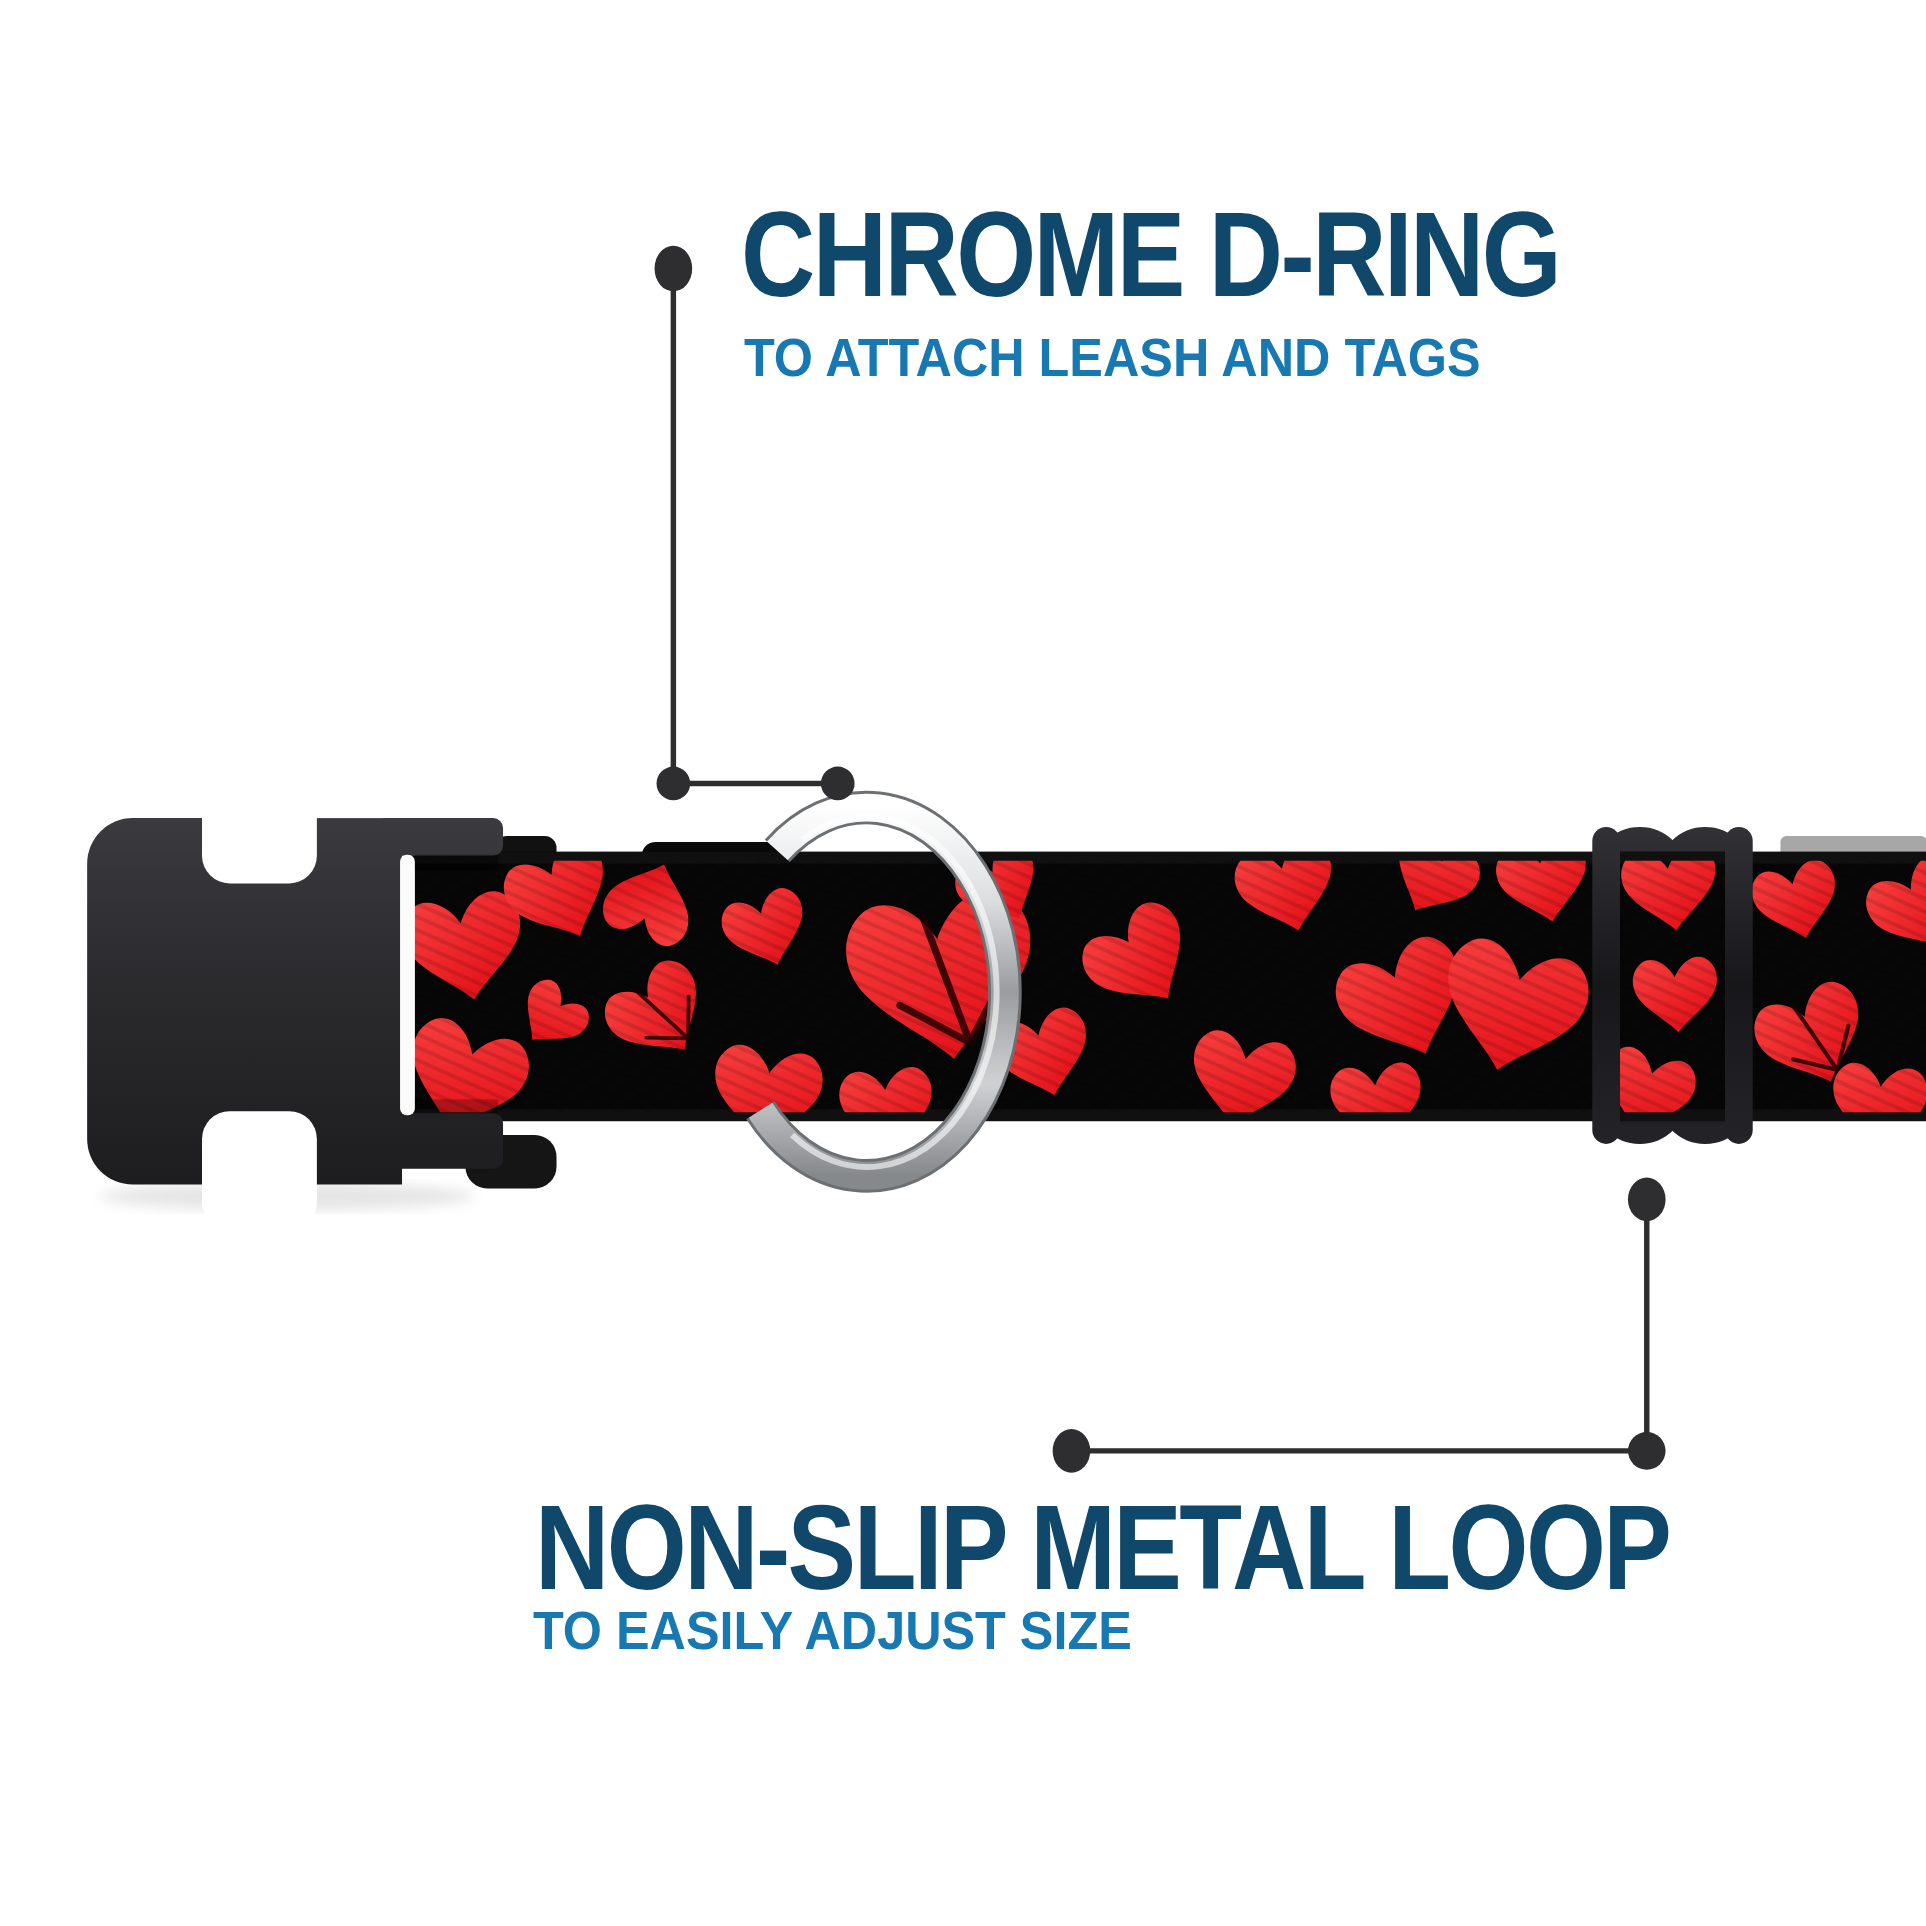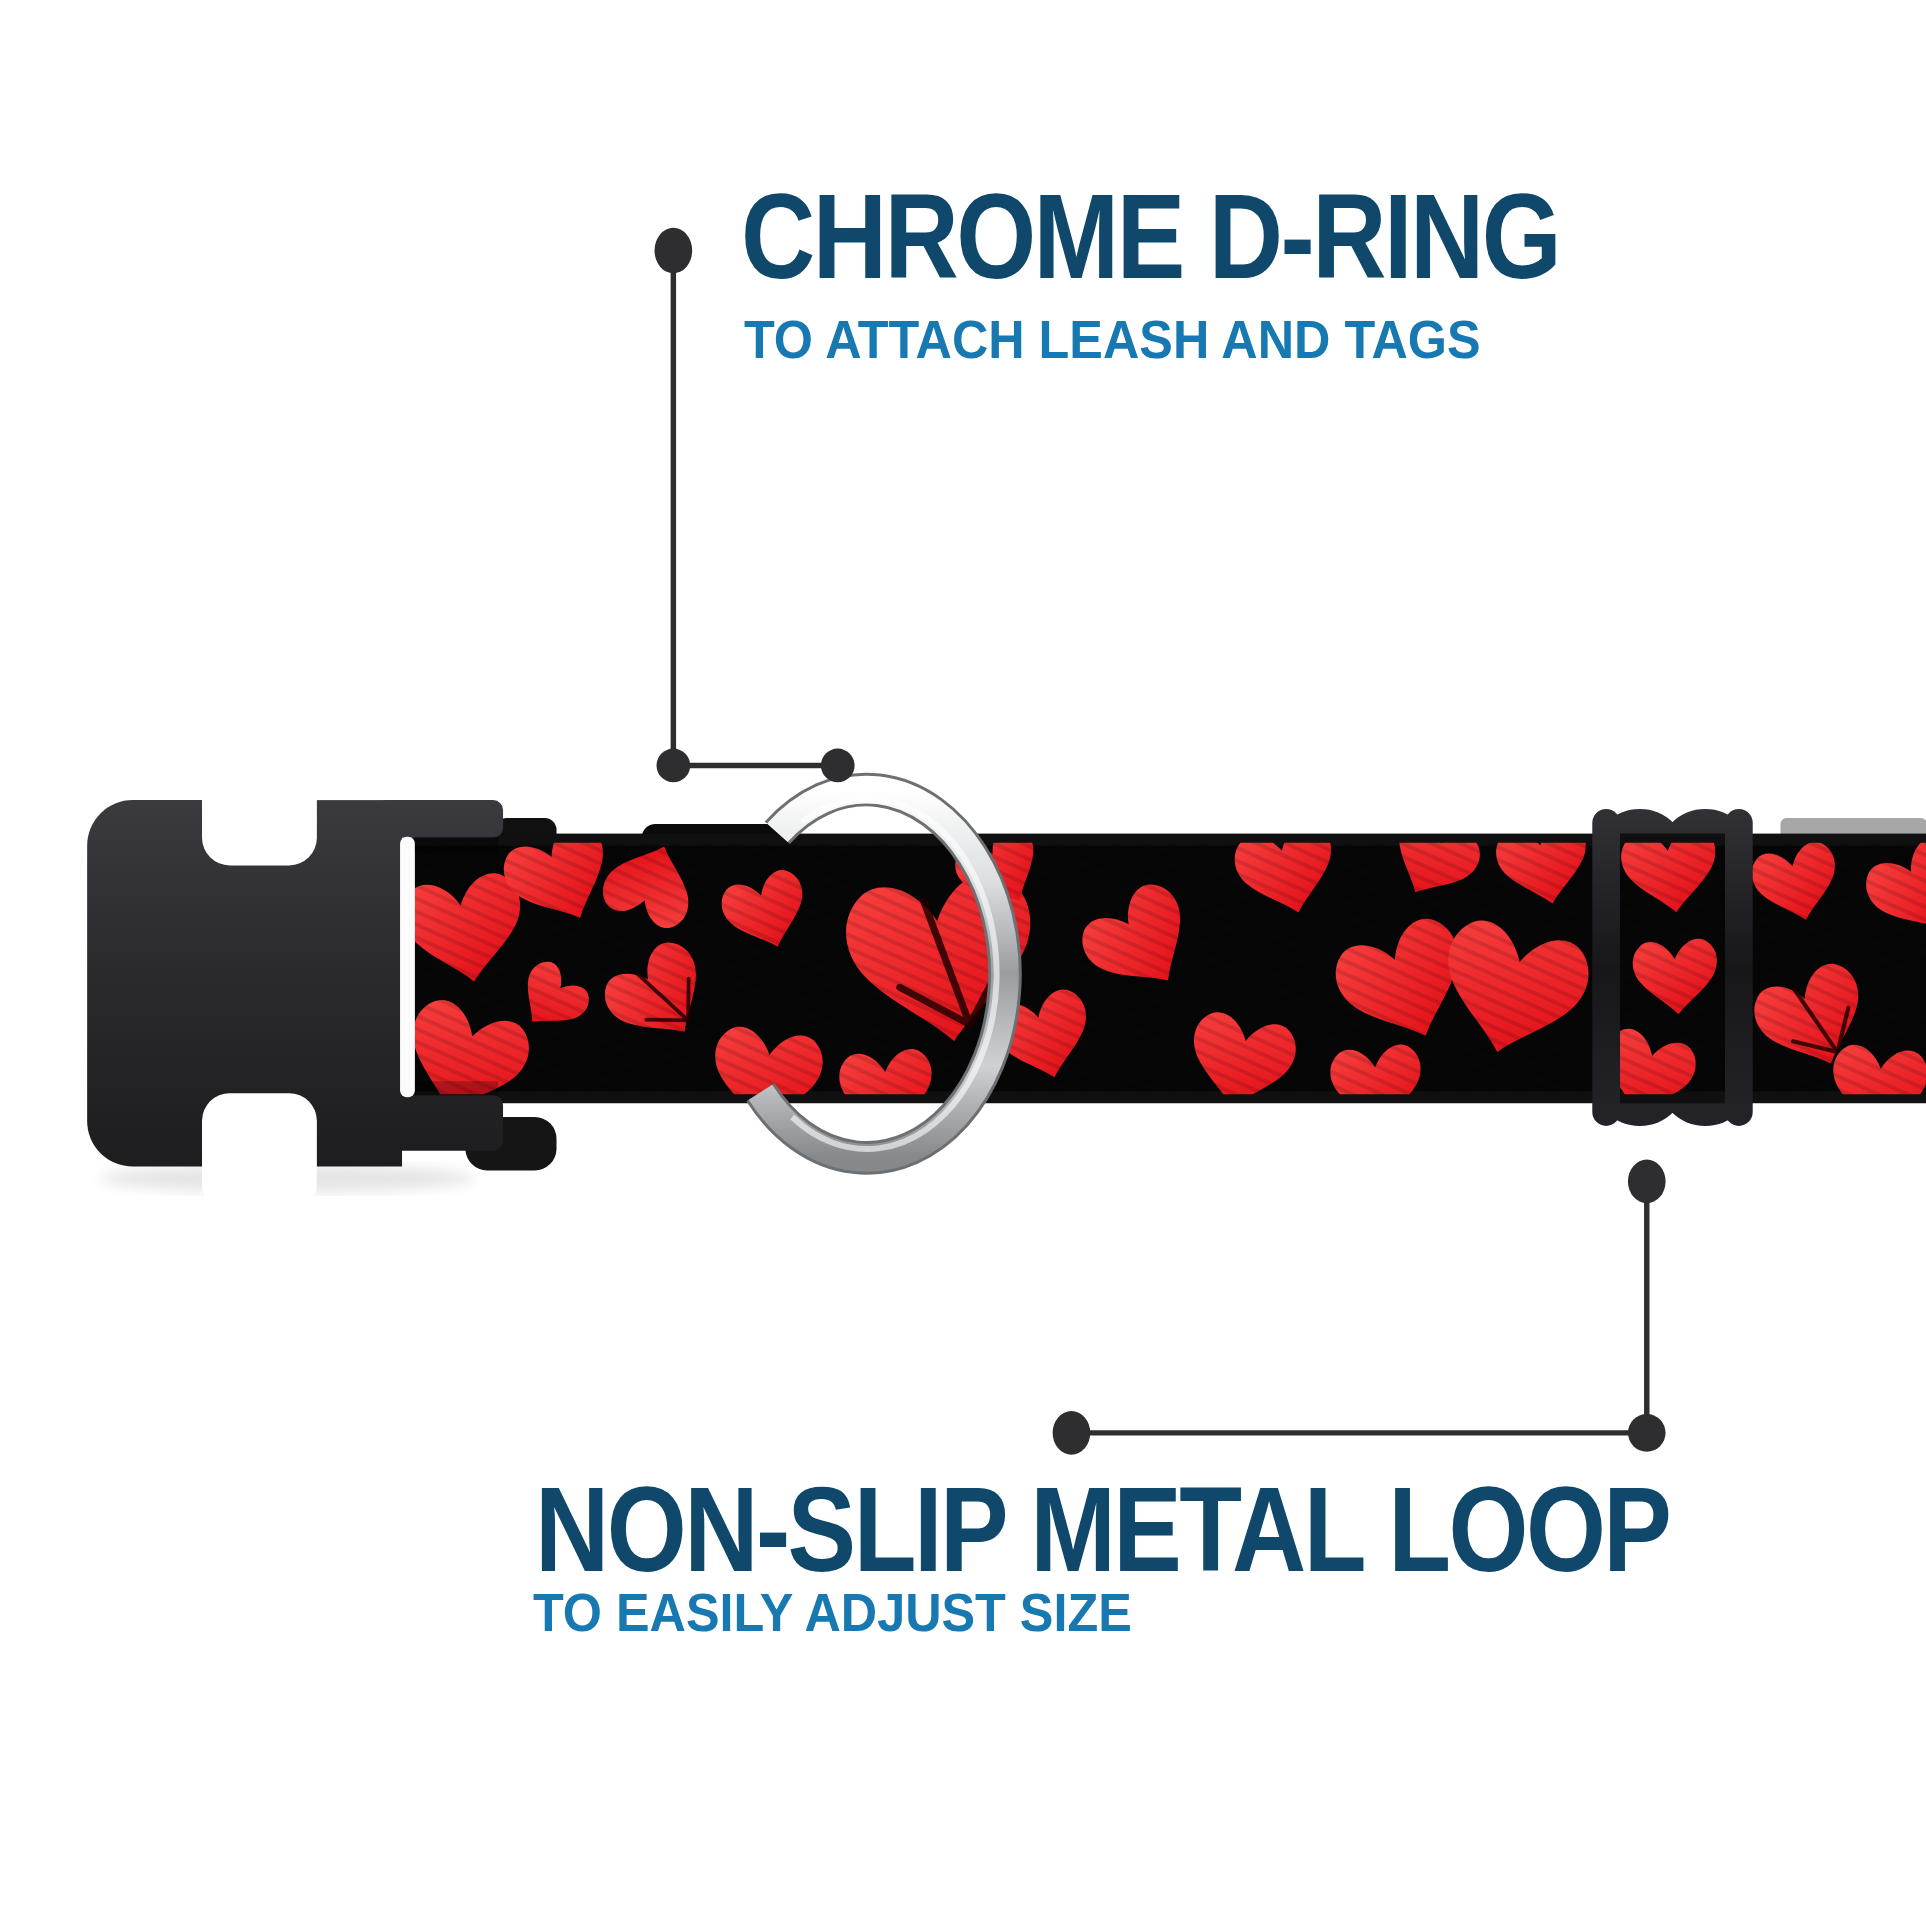--- a/index.html
+++ b/index.html
@@ -1,18 +1,18 @@
 <!DOCTYPE html>
 <html><head>
 <meta charset="utf-8">
 <style>
   html,body{margin:0;padding:0;background:#ffffff;}
   .canvas{
     position:relative;width:1927px;height:1741px;background:#ffffff;
-    overflow:hidden;font-family:"Liberation Sans",sans-serif;
+    overflow:hidden;font-family:"Liberation Sans",sans-serif;margin-top:18px;
   }
   svg.art{position:absolute;left:0;top:0;}
   .callout-title{
     position:absolute;font-weight:bold;line-height:1;white-space:nowrap;
     font-size:121px;letter-spacing:-3px;
     transform:scaleX(.85);transform-origin:left top;
   }
   .callout-sub{
     position:absolute;font-weight:bold;line-height:1;white-space:nowrap;
     font-size:53px;letter-spacing:0;

